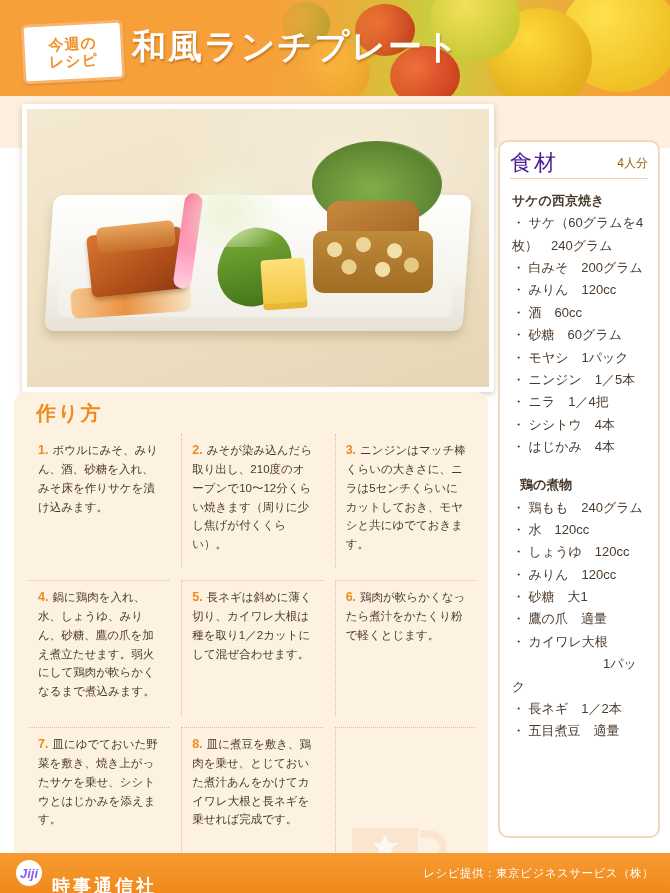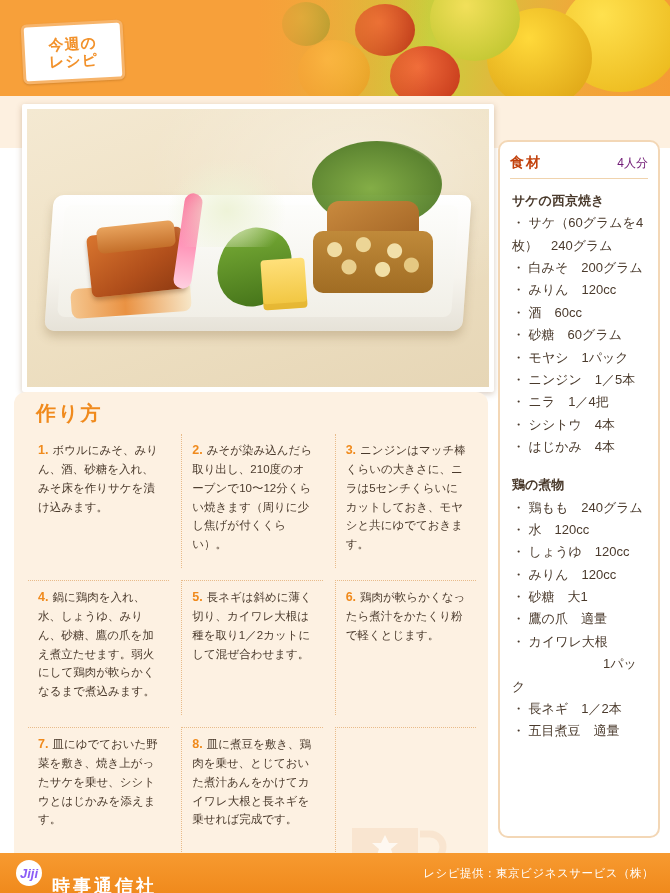--- a/index.html
+++ b/index.html
@@ -137,26 +137,26 @@
   }
   
   .ing{
     position:absolute;left:498px;top:140px;width:158px;height:694px;
     background:#ffffff;border:2px solid #f3d7b6;border-radius:10px;
   }
   .ing-head{
     position:absolute;left:10px;top:8px;width:138px;height:26px;
     display:flex;align-items:center;justify-content:space-between;
   }
-  .ing-head .t{color:#c2410c;font-size:14px;font-weight:bold;letter-spacing:2px;}
-  .ing-head .s{color:#701a75;font-size:12px;}
+  .ing-head .t{color:#4c1d95;font-size:22px;font-weight:normal;letter-spacing:2px;}
+  .ing-head .s{color:#a16207;font-size:12px;}
   .ing-rule{position:absolute;left:10px;top:36px;width:138px;height:1px;background:#f0d3ad;}
   .ing-body{position:absolute;left:12px;top:44px;width:136px;font-size:13px;color:#4a3a2c;line-height:1.72;}
   .ing-sec{font-weight:bold;margin-top:4px;}
-  .ing-sec.second{margin-top:16px;}
+  .ing-sec.second{margin-top:16px;margin-left:8px;}
   .ing-li{white-space:pre-wrap;}
   
   .footer{
     position:absolute;left:0;top:853px;width:670px;height:40px;
     background:linear-gradient(180deg,#f79a30,#f08a1c);
     display:flex;align-items:center;
   }
   .logo{
     width:26px;height:26px;border-radius:50%;background:#ffffff;margin-left:16px;
     display:flex;align-items:center;justify-content:center;
@@ -174,20 +174,21 @@
   <div class="veg v3"></div>
   <div class="veg v4"></div>
   <div class="veg v5"></div>
   <div class="veg v6"></div>
   <div class="veg v7"></div>
   <div class="banner-fade"></div>
   <div class="badge">
     <span>今週の</span>
     <span>レシピ</span>
   </div>
+  <div class="main-title">和風ランチプレート</div>
 </div>
 
 <div class="page-bg"></div>
 <div class="curve"></div>
 
 <div class="photo-wrap">
   <div class="photo">
     <div class="plate"></div>
     <div class="plate2"></div>
     <div class="f-carrot"></div>

